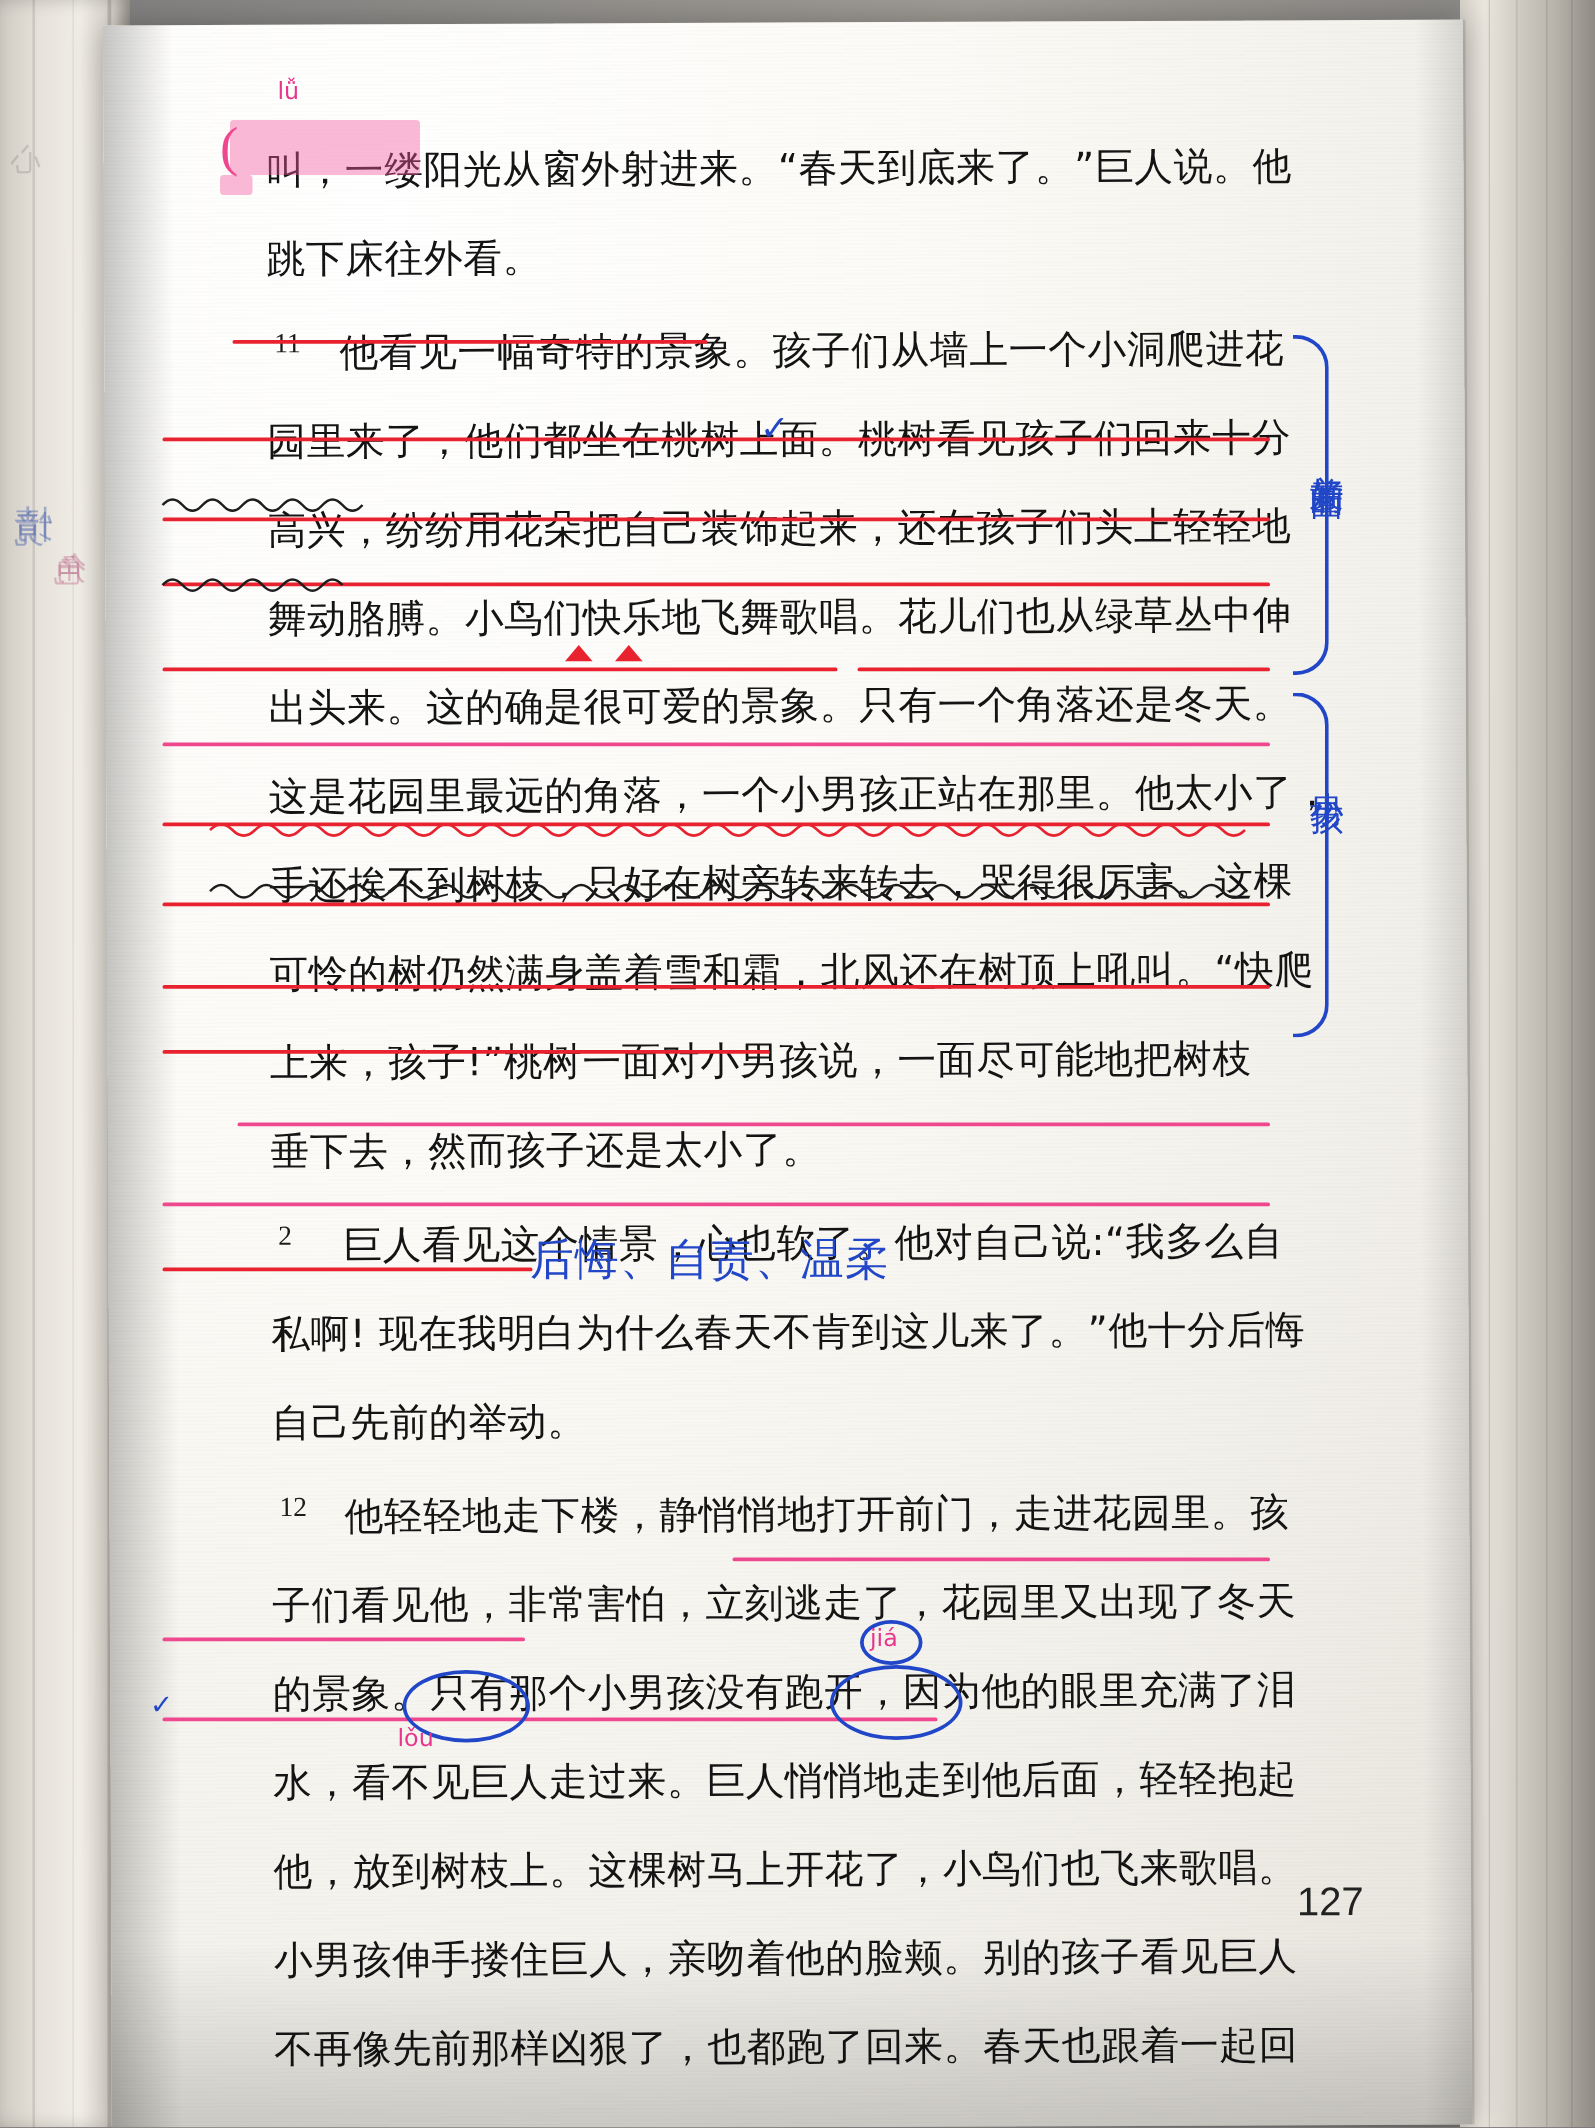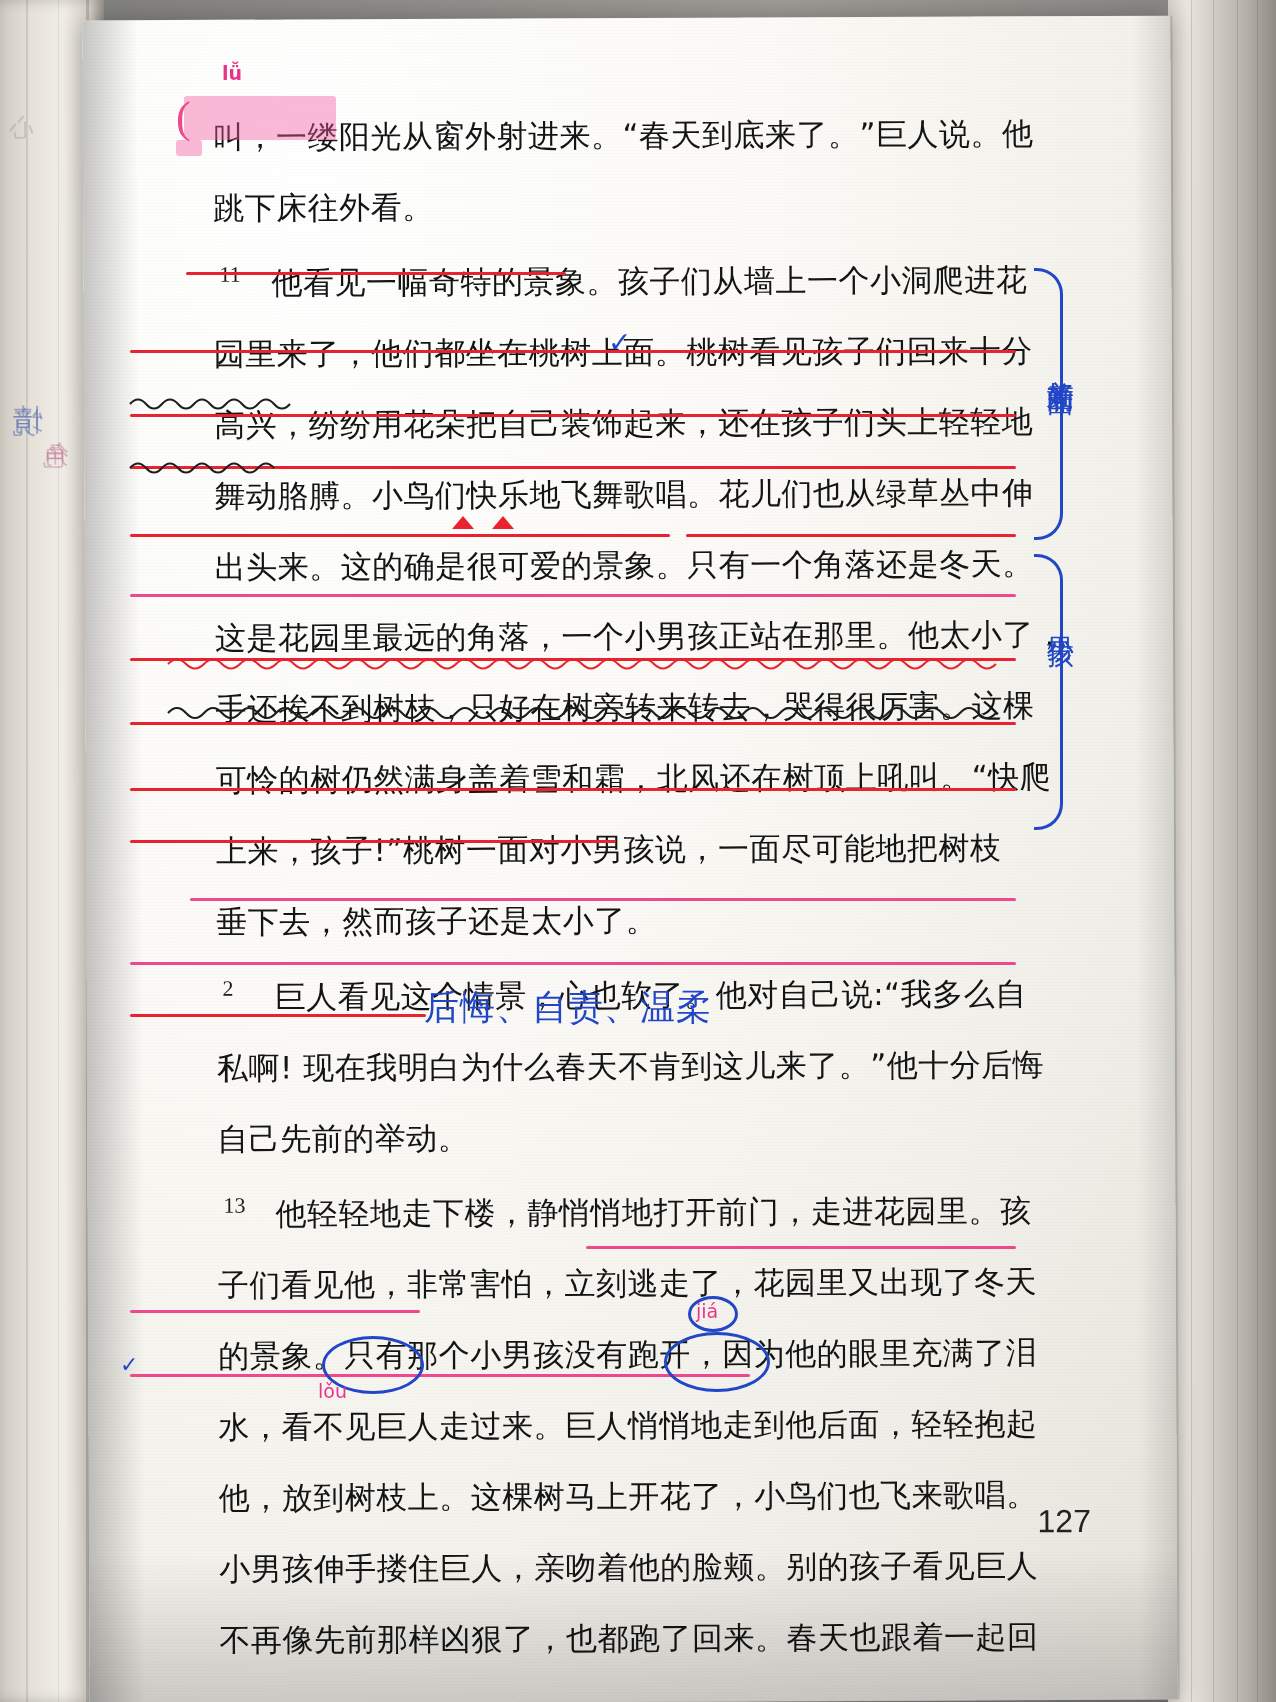--- a/index.html
+++ b/index.html
@@ -279,38 +279,38 @@
       </div>
 
       <div class="para">
         <div class="marknum" style="top:14px;">2</div>
         <div class="line indent">巨人看见这个情景，心也软了。他对自己说:“我多么自</div>
         <div class="line">私啊! 现在我明白为什么春天不肯到这儿来了。”他十分后悔</div>
         <div class="line">自己先前的举动。</div>
       </div>
 
       <div class="para">
-        <div class="marknum" style="top:14px;">13</div>
+        <div class="marknum" style="top:14px;">12</div>
         <div class="line indent">他轻轻地走下楼，静悄悄地打开前门，走进花园里。孩</div>
         <div class="line">子们看见他，非常害怕，立刻逃走了，花园里又出现了冬天</div>
         <div class="line">的景象。只有那个小男孩没有跑开，因为他的眼里充满了泪</div>
         <div class="line">水，看不见巨人走过来。巨人悄悄地走到他后面，轻轻抱起</div>
         <div class="line">他，放到树枝上。这棵树马上开花了，小鸟们也飞来歌唱。</div>
         <div class="line">小男孩伸手搂住巨人，亲吻着他的脸颊。别的孩子看见巨人</div>
         <div class="line">不再像先前那样凶狠了，也都跑了回来。春天也跟着一起回</div>
       </div>
 
     </div>
 
     <div class="folio">127</div>
     <div class="shadow-bottom"></div>
   </div>
 
   <div class="hl-pink ink" style="left:184px; top:96px; width:152px; height:44px;"></div>
-  <div class="pinyin ink" style="left:222px; top:62px;font-weight:bold;">lǚ</div>
+  <div class="pinyin ink" style="left:222px; top:62px;">lǚ</div>
   <div class="paren-pink ink" style="left:176px; top:92px;">(</div>
   <div class="hl-pink ink" style="left:176px; top:140px; width:26px; height:16px;"></div>
 
   <div class="u-red ink" style="left:186px; top:272px; width:380px;"></div>
   <div class="u-red ink" style="left:130px; top:350px; width:886px;"></div>
   <div class="u-red ink" style="left:130px; top:414px; width:886px;"></div>
   <div class="u-red ink" style="left:130px; top:466px; width:886px;"></div>
   <div class="u-red ink" style="left:130px; top:534px; width:540px;"></div>
   <div class="u-red ink" style="left:686px; top:534px; width:330px;"></div>
   <div class="u-pink ink" style="left:130px; top:594px; width:886px;"></div>

